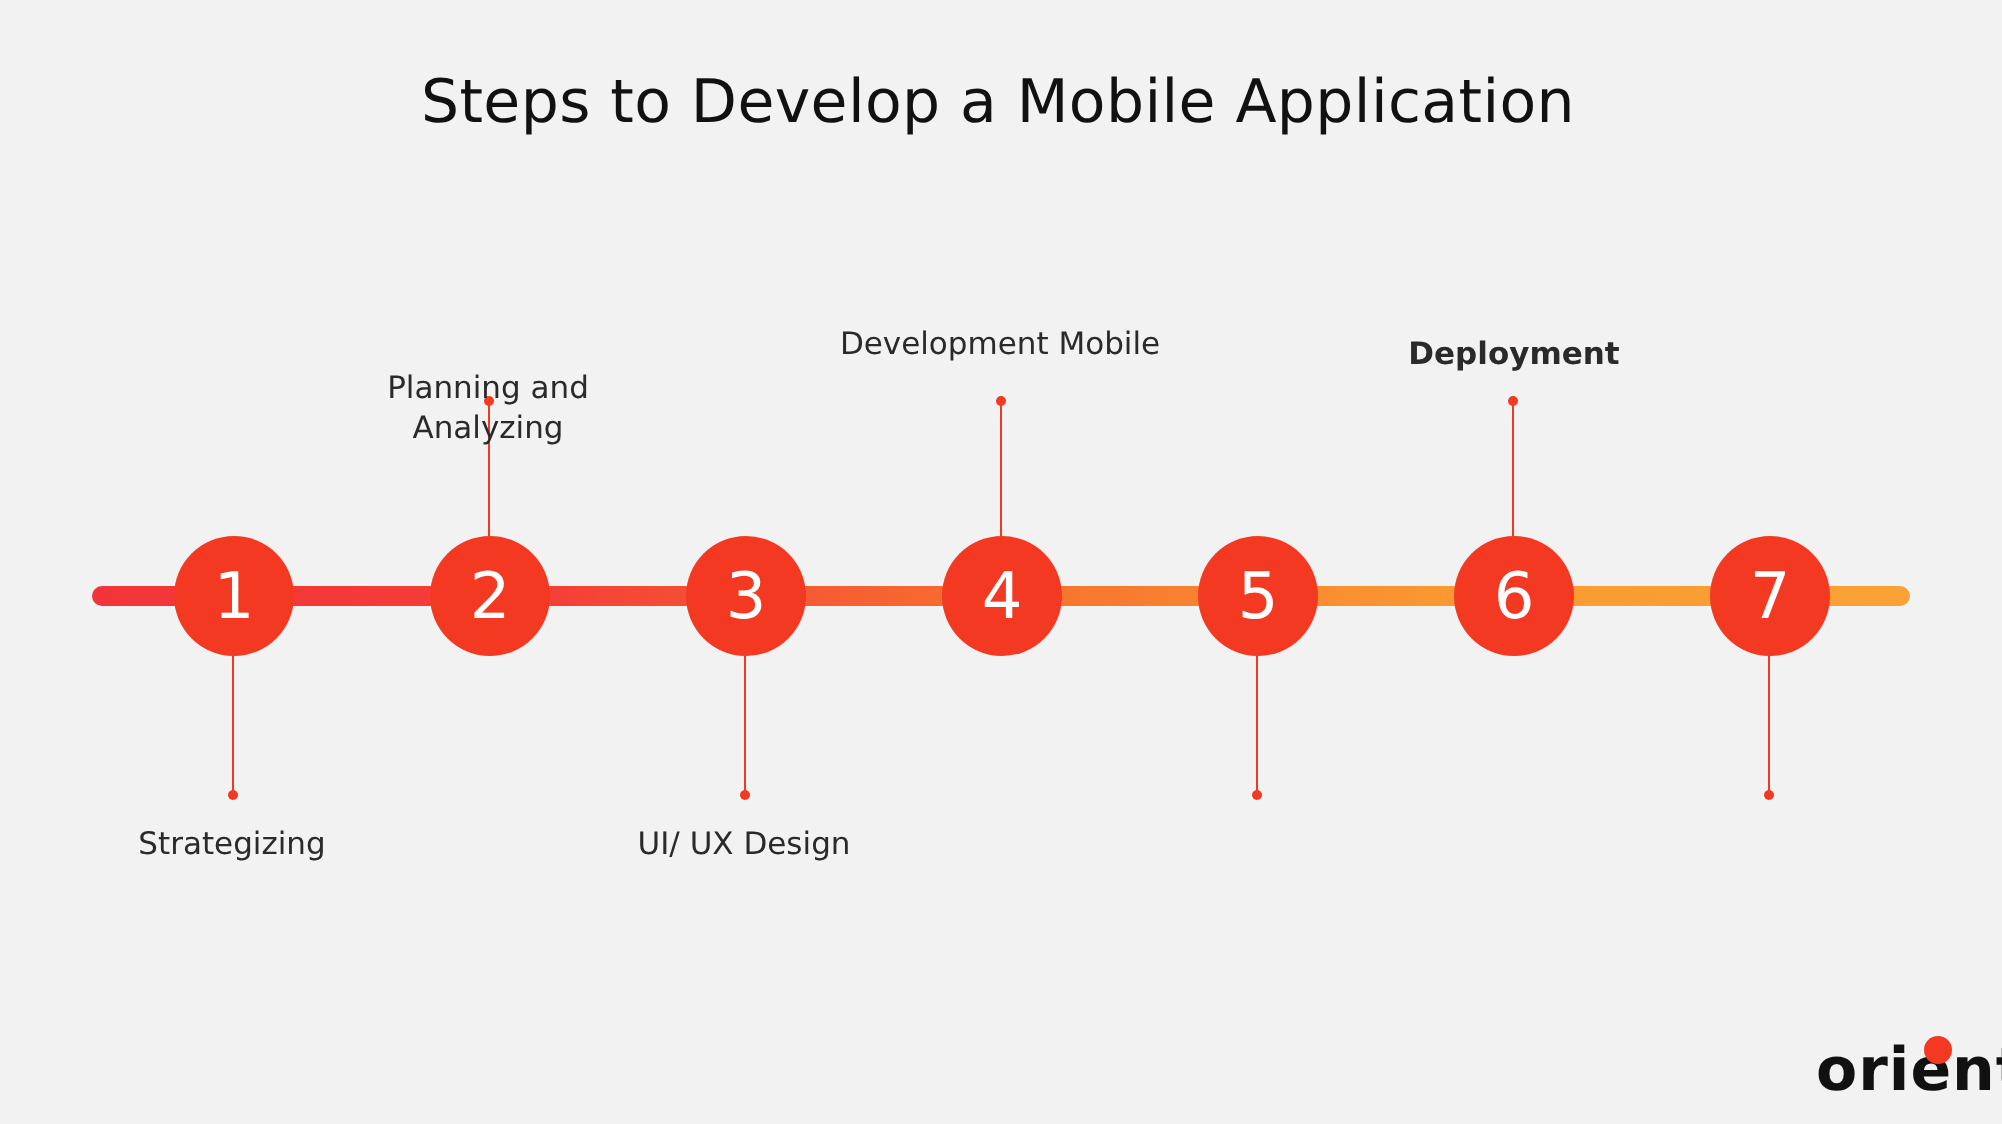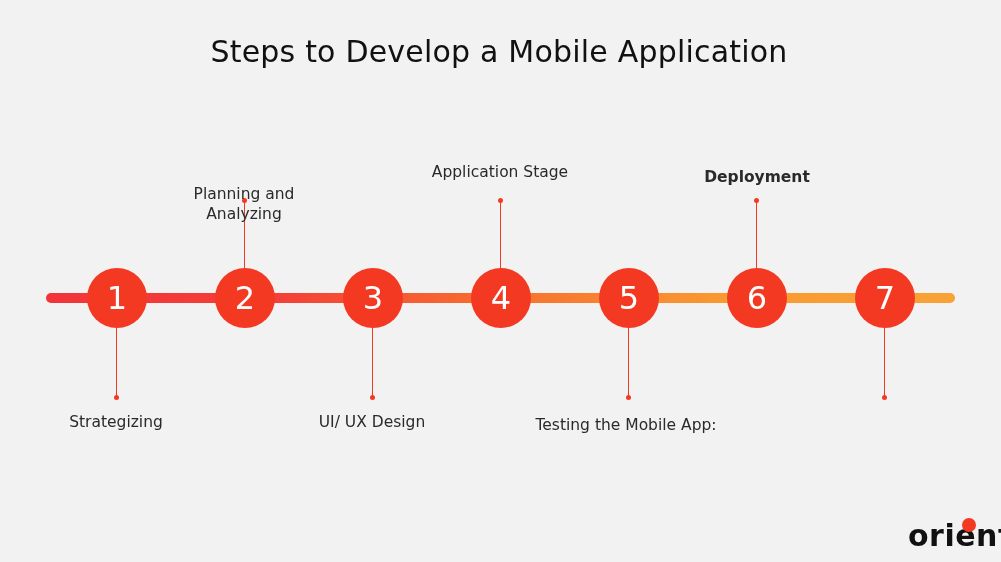--- a/index.html
+++ b/index.html
@@ -69,27 +69,26 @@
 </div>
 
 <div class="stem" style="left:372px; top:328px; height:68px;"></div>
 <div class="dot" style="left:370px; top:395px;"></div>
 <div class="node" style="left:343px;">3</div>
 <div class="label" style="left:372px; top:412px;">UI/ UX Design</div>
 
 <div class="stem" style="left:500px; top:201px; height:67px;"></div>
 <div class="dot" style="left:498px; top:198px;"></div>
 <div class="node" style="left:471px;">4</div>
-<div class="label" style="left:500px; top:162px;">Application Stage</div>
+<div class="label" style="left:500px; top:162px;">Development Mobile</div>
 
 <div class="stem" style="left:628px; top:328px; height:68px;"></div>
 <div class="dot" style="left:626px; top:395px;"></div>
 <div class="node" style="left:599px;">5</div>
 <div class="label" style="left:626px; top:415px;">
-  <div>Testing the Mobile App:</div>
 </div>
 
 <div class="stem" style="left:756px; top:201px; height:67px;"></div>
 <div class="dot" style="left:754px; top:198px;"></div>
 <div class="node" style="left:727px;">6</div>
 <div class="label" style="left:757px; top:167px;font-weight:bold;">Deployment</div>
 
 <div class="stem" style="left:884px; top:328px; height:68px;"></div>
 <div class="dot" style="left:882px; top:395px;"></div>
 <div class="node" style="left:855px;">7</div>

